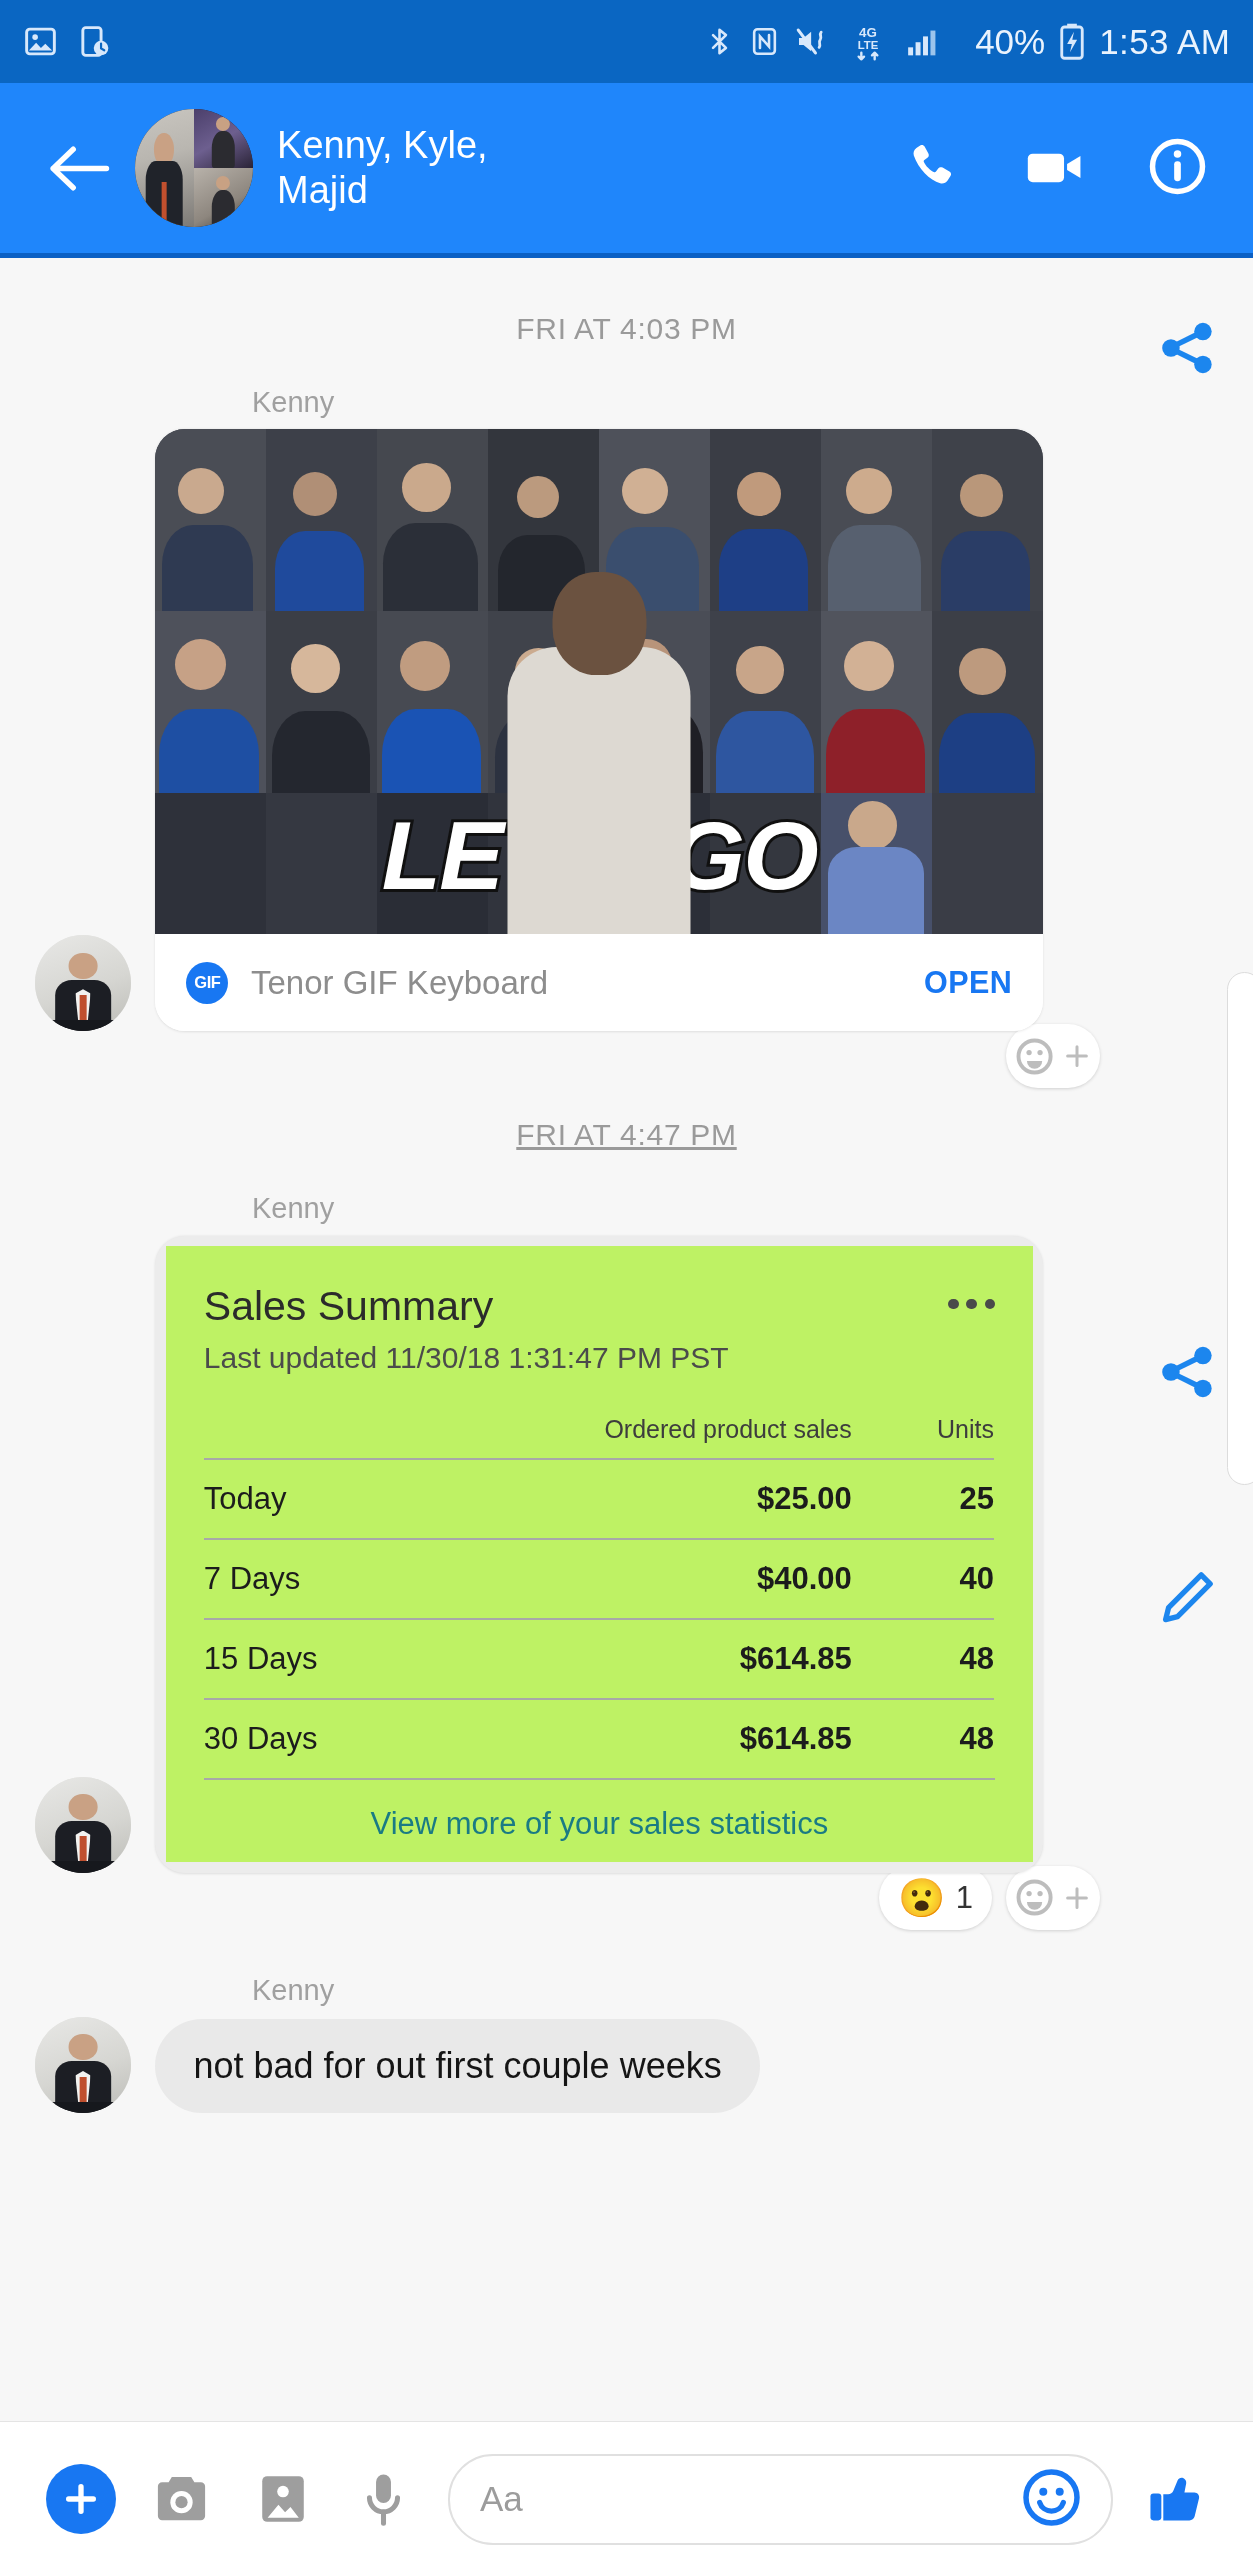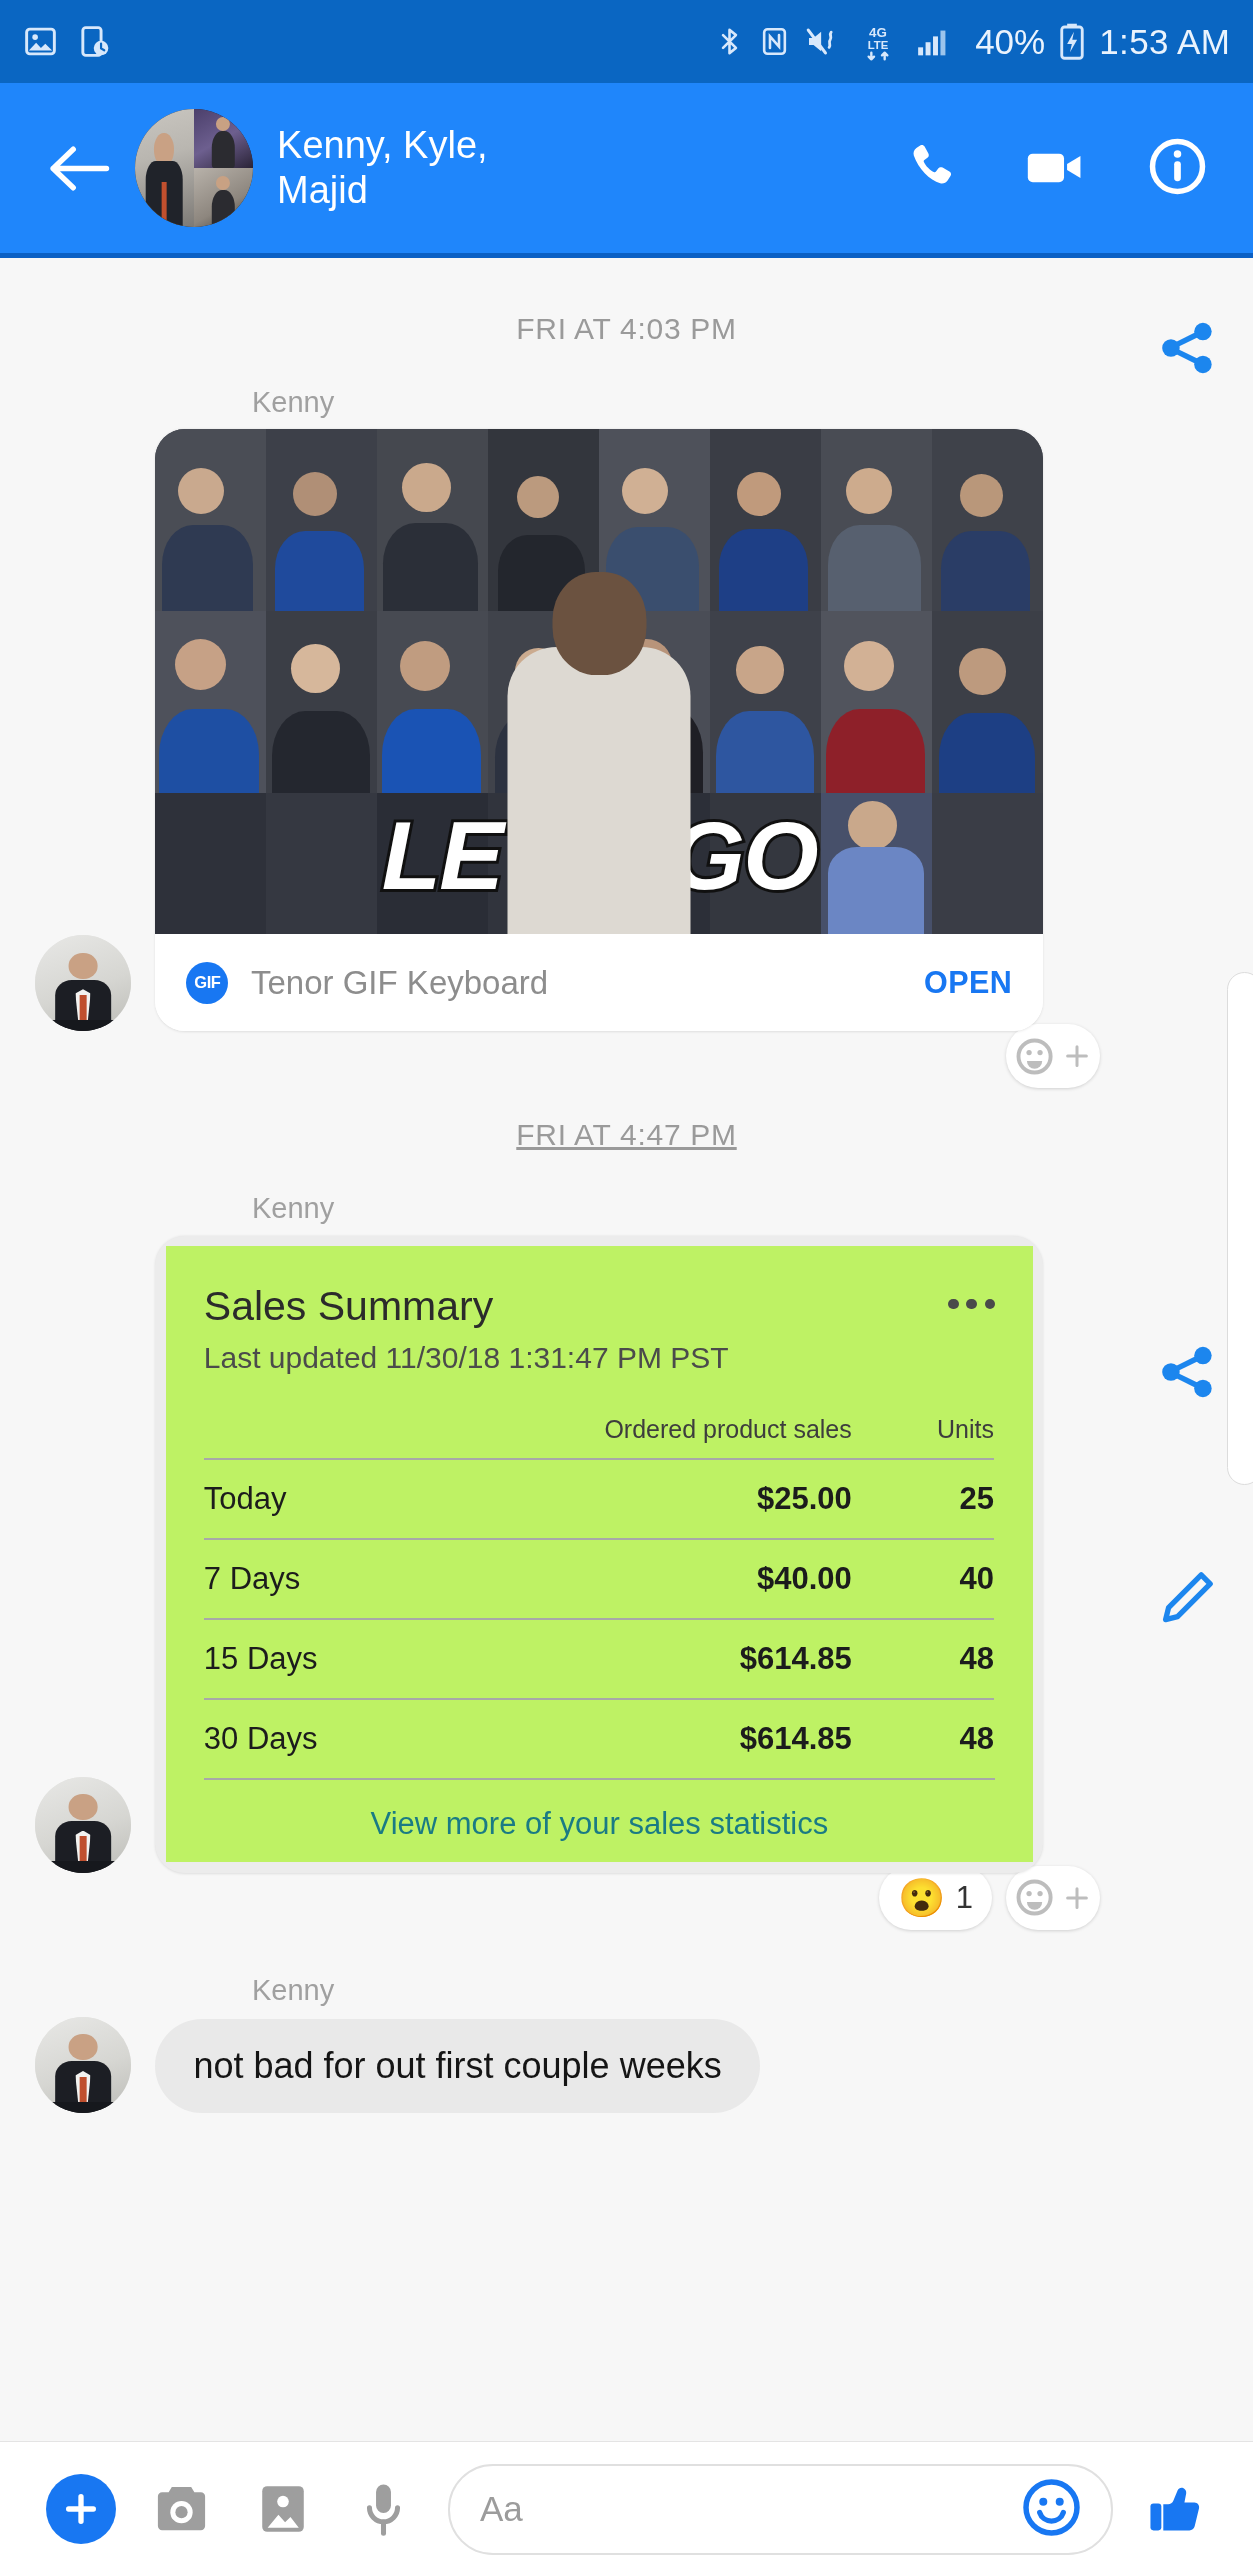--- a/index.html
+++ b/index.html
@@ -15,21 +15,21 @@
   .statusbar{
     height:83px; background:#0a66c2; display:flex; align-items:center;
     padding:0 22.6px; color:#dbeafe;
   }
   .sb-left{ display:flex; align-items:center; gap:19px; }
   .sb-right{ display:flex; align-items:center; gap:14px; margin-left:auto; }
   .sb-icon{ display:flex; align-items:center; }
   .sb-text{
     font-size:35px; color:#eaf3fd; letter-spacing:0.4px; font-weight:400;
   }
-  .sb-pct{ font-size:35px; color:#eaf3fd; margin-left:9px; }
+  .sb-pct{ font-size:35px; color:#eaf3fd; margin-left:19px; }
 
   
   .header{
     height:170px; background:#1f86fb; display:flex; align-items:center;
     padding:0 30px; gap:0px; position:relative;
   }
   .back-btn{ width:96px; display:flex; align-items:center; justify-content:center; }
   .avatar-group{
     width:118px; height:118px; border-radius:50%; overflow:hidden;
     display:flex; flex-shrink:0; background:#123;
@@ -209,21 +209,21 @@
   .side-action{ position:absolute; right:33px; }
 
   
   .edge-panel{
     position:absolute; right:-8.7px; top:714px; width:35px; height:513px;
     background:#fff; border:1.7px solid #dcdcdc; border-radius:21px;
   }
 
   
   .composer{
-    position:absolute; left:0; right:0; bottom:0; height:135px;
+    position:absolute; left:0; right:0; bottom:0; height:155px;
     background:#ffffff; border-top:1.7px solid #e4e4e4;
     display:flex; align-items:center; padding:0 30px; gap:0;
   }
   .comp-btn{ width:101px; display:flex; align-items:center; justify-content:center; }
   .plus-circle{
     width:70px; height:70px; border-radius:50%; background:#1877f2;
     display:flex; align-items:center; justify-content:center;
   }
   .input-wrap{
     flex:1; height:91px; border:2.6px solid #e0e0e0; border-radius:45px;

